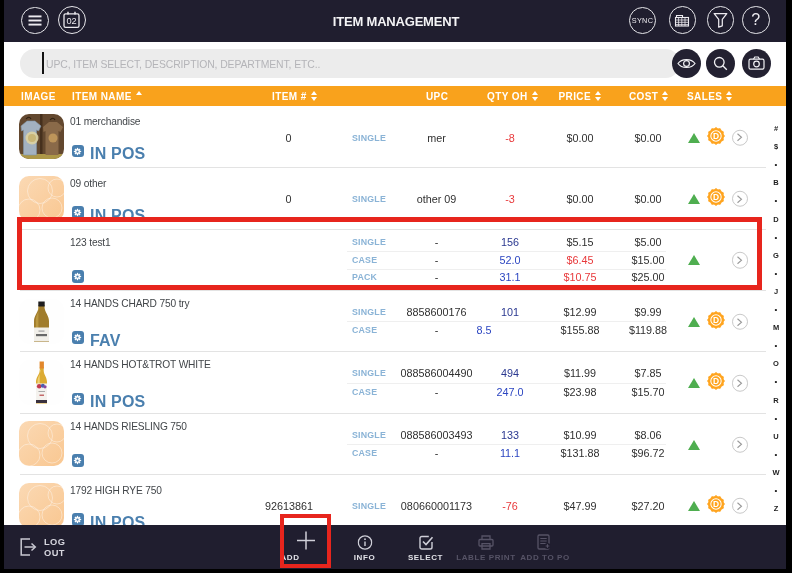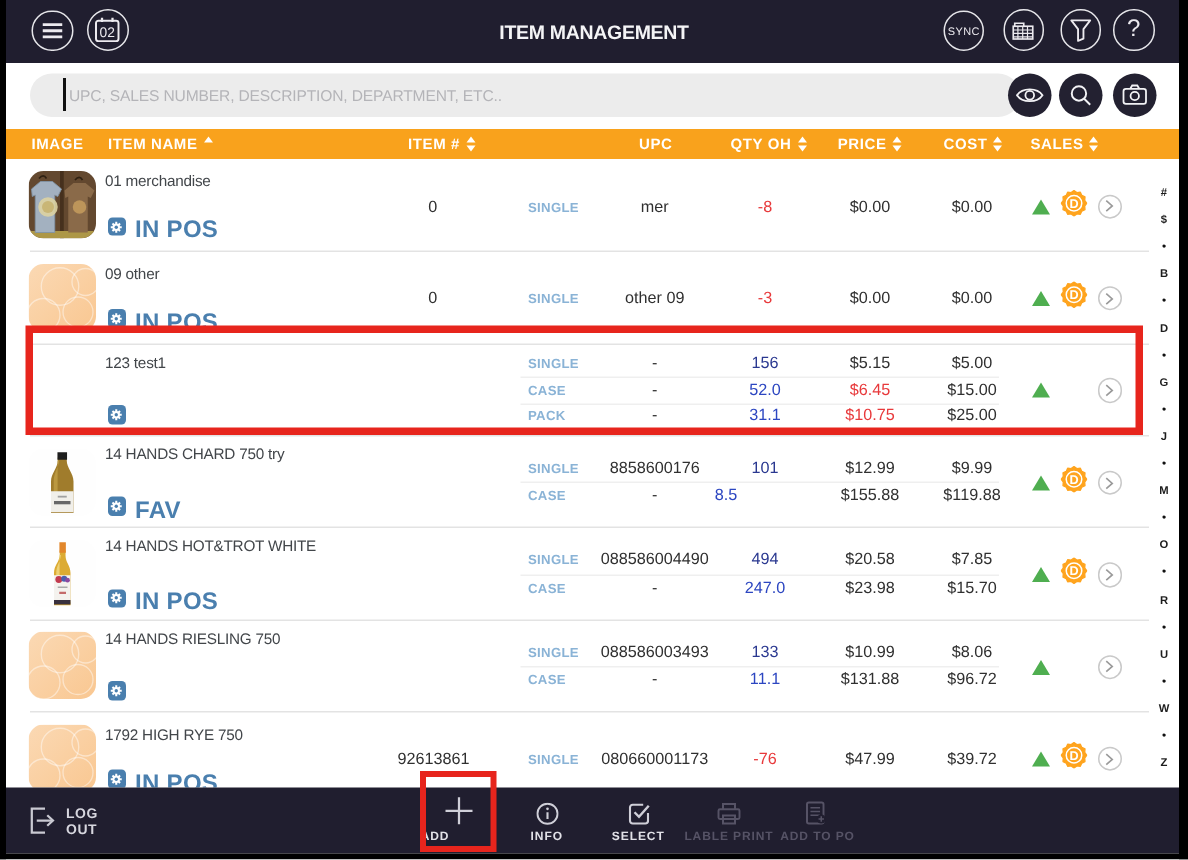--- a/index.html
+++ b/index.html
@@ -105,21 +105,21 @@
     </svg>
   </div>
   <div class="circ" style="left:742px;top:6px;width:27.5px;height:27.5px;display:flex;align-items:center;justify-content:center;">
     <span style="color:#eceaef;font-size:16px;font-weight:400;">?</span>
   </div>
 </div>
 <div id="title">ITEM MANAGEMENT</div>
 <div id="searchrow">
   <div id="searchbg"></div>
   <div id="cursor"></div>
-  <div id="ph">UPC, SALES NUMBER, DESCRIPTION, DEPARTMENT, ETC..</div>
+  <div id="ph">UPC, ITEM SELECT, DESCRIPTION, DEPARTMENT, ETC..</div>
   <div class="dcirc" style="left:671.5px;">
     <svg width="19" height="13" viewBox="0 0 19 13">
       <path d="M1 6.5 C4.5 1.2, 14.5 1.2, 18 6.5 C14.5 11.8, 4.5 11.8, 1 6.5 Z" fill="none" stroke="#f2f2f5" stroke-width="1.2"></path>
       <circle cx="9.5" cy="6.5" r="2.9" fill="none" stroke="#f2f2f5" stroke-width="1.2"></circle>
     </svg>
   </div>
   <div class="dcirc" style="left:705.5px;">
     <svg width="15" height="15" viewBox="0 0 15 15">
       <circle cx="6.3" cy="6.3" r="4.8" fill="none" stroke="#f2f2f5" stroke-width="1.3"></circle>
       <line x1="9.8" y1="9.8" x2="13.8" y2="13.8" stroke="#f2f2f5" stroke-width="1.3"></line>
@@ -362,21 +362,21 @@
             <circle cx="26" cy="26.8" r="1.6" fill="#8a48a0"></circle>
           </g>
       <rect x="19.5" y="31" width="6.5" height="1" fill="#aaa"></rect>
       <rect x="20.5" y="34.5" width="4.5" height="1.5" fill="#c46a6a"></rect>
       <rect x="17" y="40" width="11" height="3" fill="#39313e"></rect>
     </svg></div>
     <div class="title" style="top:7.5px;">14 HANDS HOT&amp;TROT WHITE</div>
     <div class="sl" style="top:21.5px;">SINGLE</div>
     <div class="cv" style="left:436.5px;top:21.5px;">088586004490</div>
     <div class="cv qty1" style="left:510px;top:21.5px;">494</div>
-    <div class="cv" style="left:580px;top:21.5px;">$20.58</div>
+    <div class="cv" style="left:580px;top:21.5px;">$11.99</div>
     <div class="cv" style="left:648px;top:21.5px;">$7.85</div>
     <div class="subline" style="top:30.7px;"></div>
     <div class="sl" style="top:40px;">CASE</div>
     <div class="cv" style="left:436.5px;top:40px;">-</div>
     <div class="cv qty2" style="left:510px;top:40px;">247.0</div>
     <div class="cv" style="left:580px;top:40px;">$23.98</div>
     <div class="cv" style="left:648px;top:40px;">$15.70</div>
     <div class="tri" style="top:31.3px;"></div>
     <div class="badge" style="top:31.3px;"><svg width="18" height="18" viewBox="0 0 16 16">
           <polygon points="8.00,0.50 9.70,1.67 11.75,1.50 12.63,3.37 14.50,4.25 14.33,6.30 15.50,8.00 14.33,9.70 14.50,11.75 12.63,12.63 11.75,14.50 9.70,14.33 8.00,15.50 6.30,14.33 4.25,14.50 3.37,12.63 1.50,11.75 1.67,9.70 0.50,8.00 1.67,6.30 1.50,4.25 3.37,3.37 4.25,1.50 6.30,1.67" fill="#ffa41e" stroke="#ffa41e" stroke-width="0.8" stroke-linejoin="round"></polygon>
@@ -456,21 +456,21 @@
             <circle cx="10" cy="34" r="11"></circle>
             <circle cx="38" cy="12" r="9"></circle>
       </g>
     </svg></div>
     <div class="title" style="top:10px;">1792 HIGH RYE 750</div>
     <div class="cv" style="left:289px;top:31.7px;">92613861</div>
     <div class="sl" style="top:31.7px;">SINGLE</div>
     <div class="cv" style="left:436.5px;top:31.7px;">080660001173</div>
     <div class="cv red" style="left:510px;top:31.7px;">-76</div>
     <div class="cv" style="left:580px;top:31.7px;">$47.99</div>
-    <div class="cv" style="left:648px;top:31.7px;">$39.72</div>
+    <div class="cv" style="left:648px;top:31.7px;">$27.20</div>
     <div class="tri" style="top:31.5px;"></div>
     <div class="badge" style="top:31.3px;"><svg width="18" height="18" viewBox="0 0 16 16">
           <polygon points="8.00,0.50 9.70,1.67 11.75,1.50 12.63,3.37 14.50,4.25 14.33,6.30 15.50,8.00 14.33,9.70 14.50,11.75 12.63,12.63 11.75,14.50 9.70,14.33 8.00,15.50 6.30,14.33 4.25,14.50 3.37,12.63 1.50,11.75 1.67,9.70 0.50,8.00 1.67,6.30 1.50,4.25 3.37,3.37 4.25,1.50 6.30,1.67" fill="#ffa41e" stroke="#ffa41e" stroke-width="0.8" stroke-linejoin="round"></polygon>
           <circle cx="8" cy="8" r="4.6" fill="none" stroke="#fff" stroke-width="0.9"></circle>
           <text x="8" y="10.8" font-size="7.5" font-weight="bold" fill="#fff" text-anchor="middle">D</text>
         </svg></div>
     <div class="chev" style="top:31.3px;">
         <svg width="7" height="9" viewBox="0 0 7 9">
           <polyline points="1.5,1 5.5,4.5 1.5,8" fill="none" stroke="#9a9a9a" stroke-width="1.1"></polyline>
         </svg>

